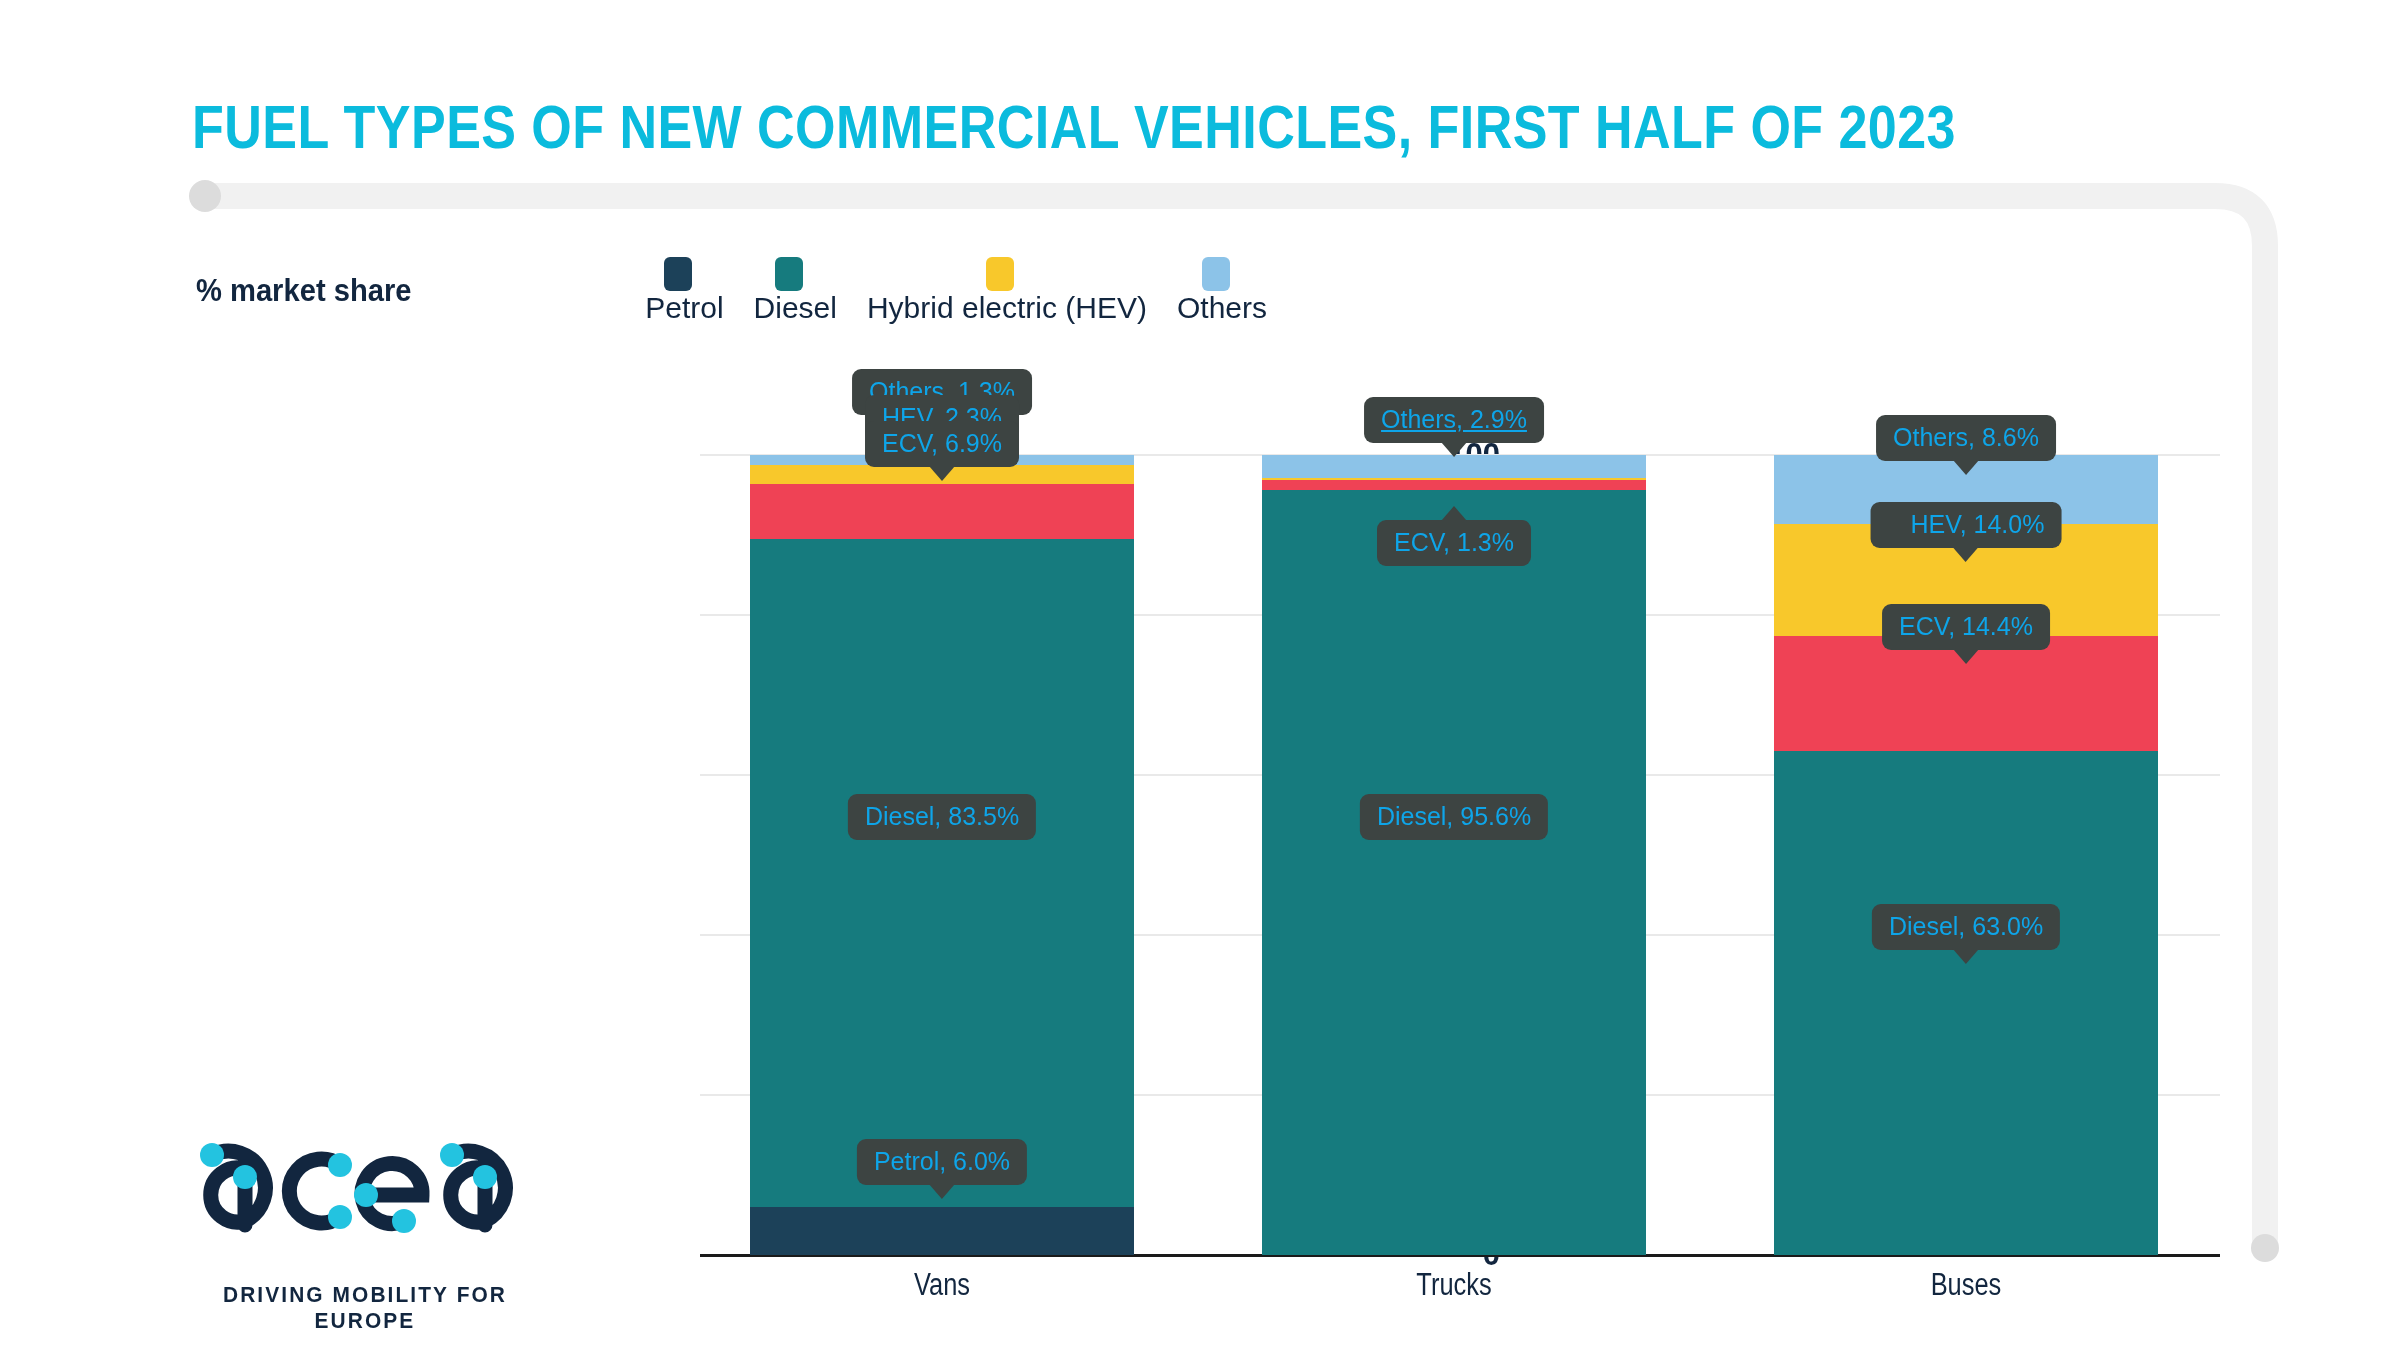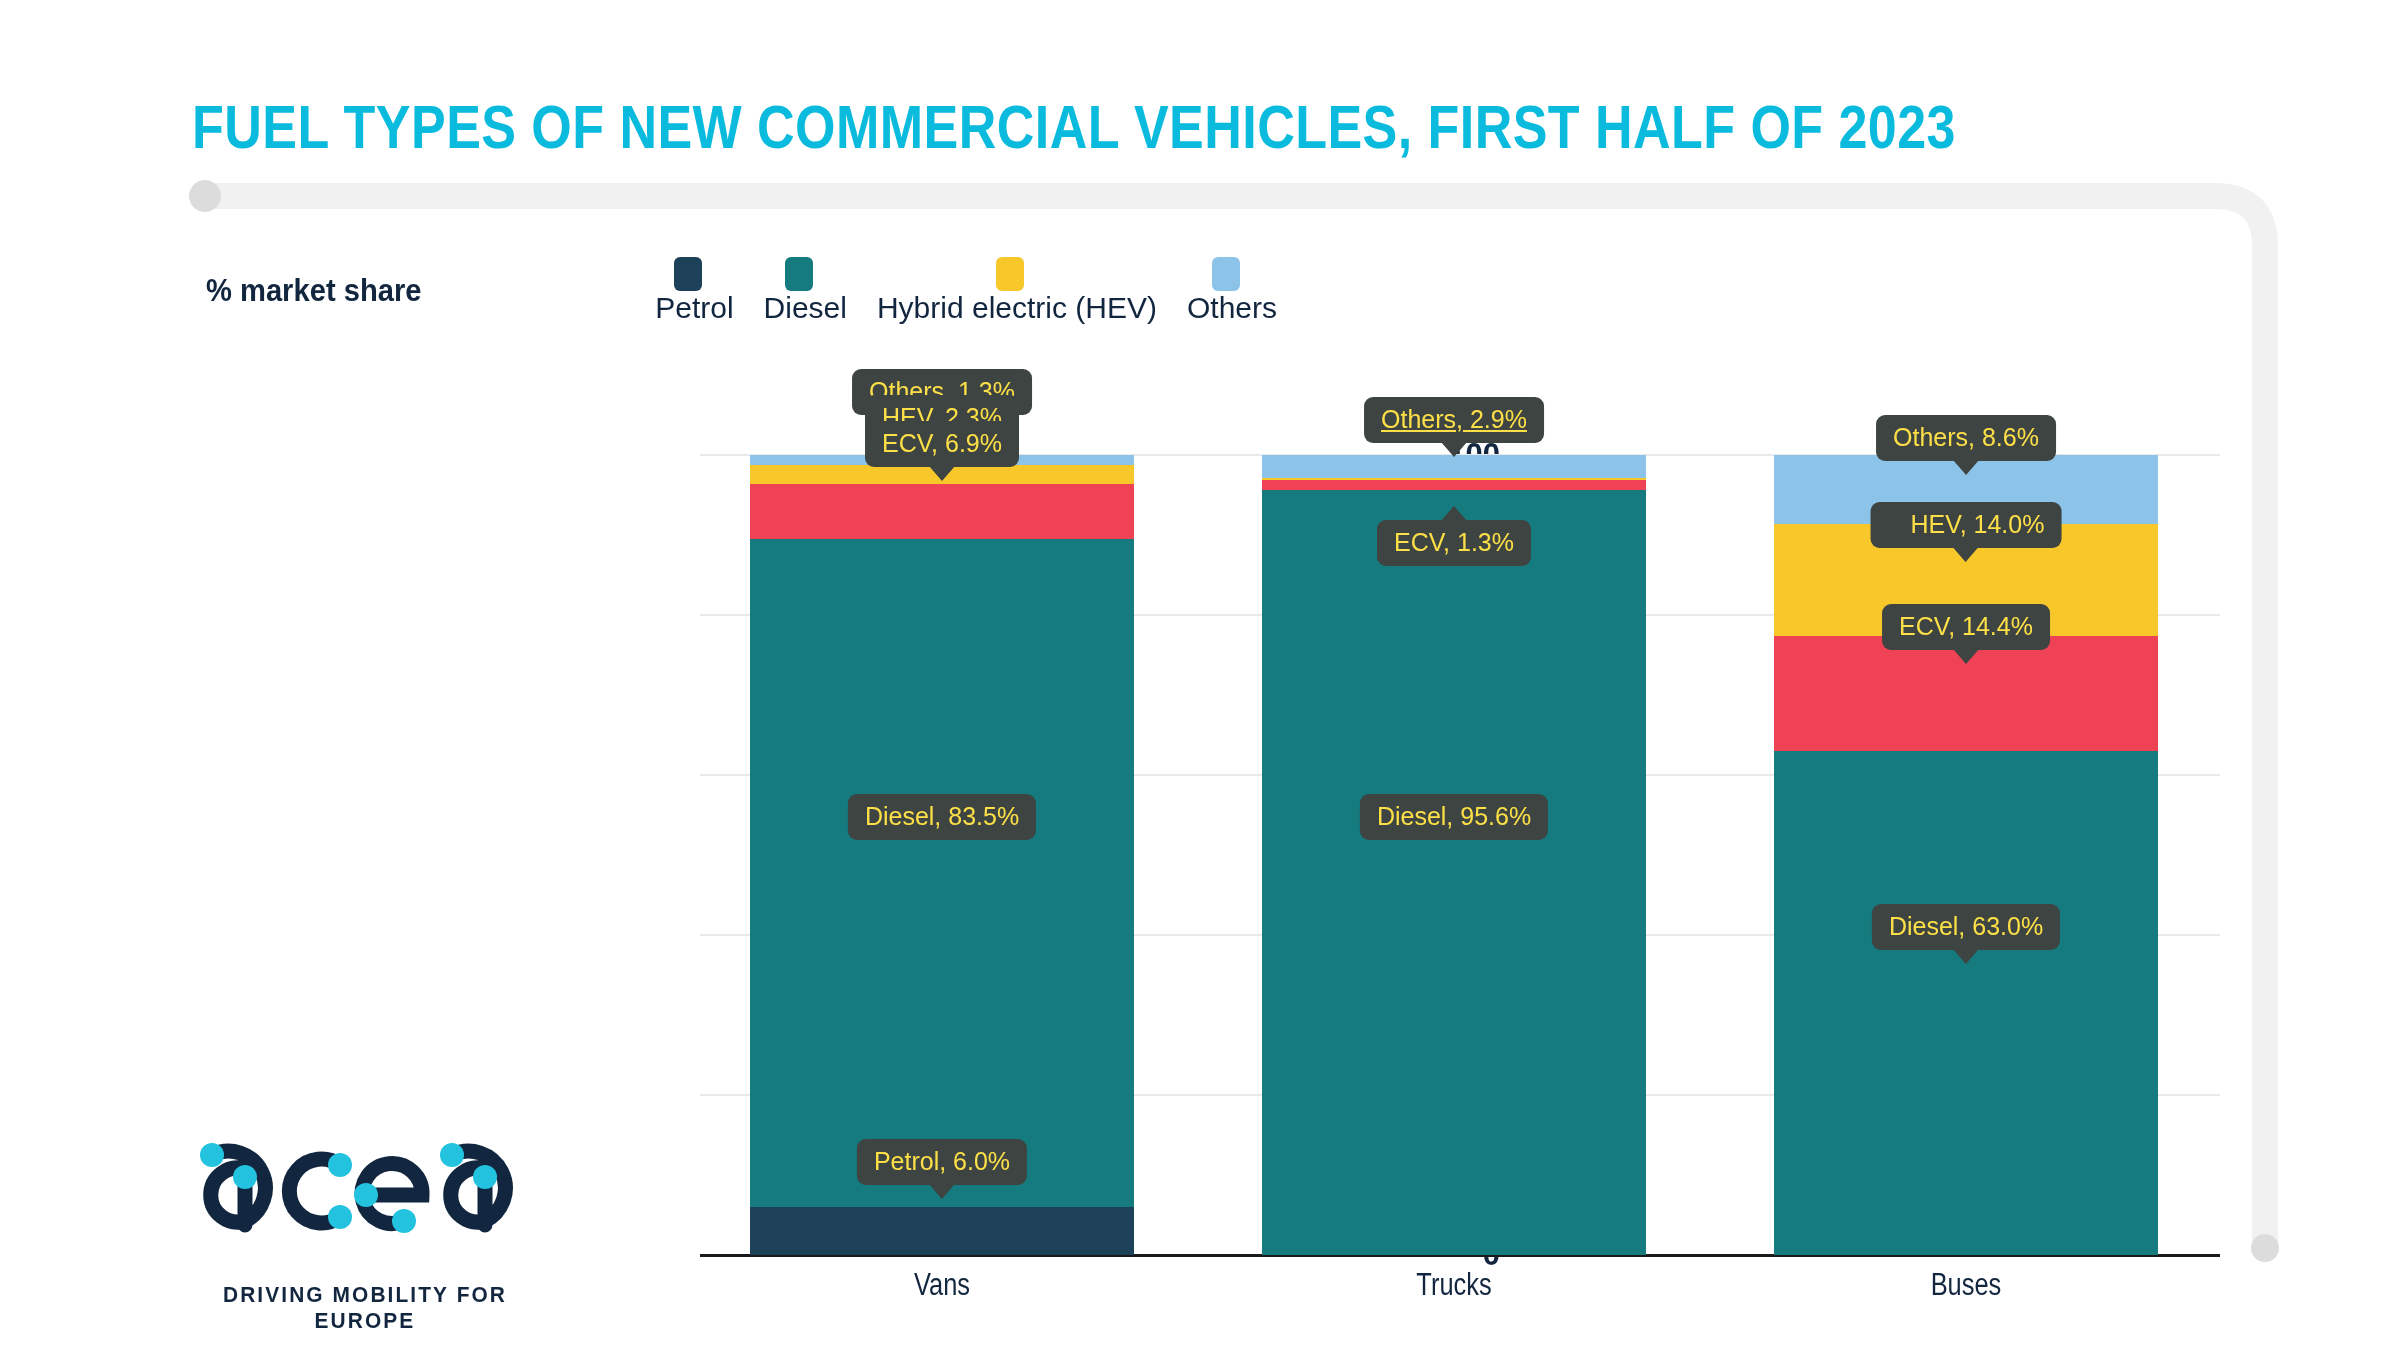--- a/index.html
+++ b/index.html
@@ -35,21 +35,21 @@
     color: #0bbbdd;
     transform: scaleX(0.84);
     transform-origin: left center;
     white-space: nowrap;
     line-height: 1;
   }
 
   
   #legend-row {
     position: absolute;
-    left: 206px;
+    left: 196px;
     top: 268px;
     display: flex;
     align-items: center;
     height: 46px;
   }
   #market-share-label {
     font-size: 31px;
     font-weight: bold;
     color: #12263f;
     white-space: nowrap;
@@ -146,21 +146,21 @@
     text-align: center;
     font-size: 31px;
     color: #12263f;
     transform: scaleX(0.82);
   }
 
   
   .tooltip {
     position: absolute;
     background: #3d4442;
-    color: #fde047;
+    color: #0ea5e9;
     font-size: 25px;
     border-radius: 9px;
     padding: 10px 17px 11px 17px;
     white-space: nowrap;
     transform: translateX(-50%);
     z-index: 20;
     line-height: 1;
   }
   .tooltip.below-pointer::after {
     content: "";

